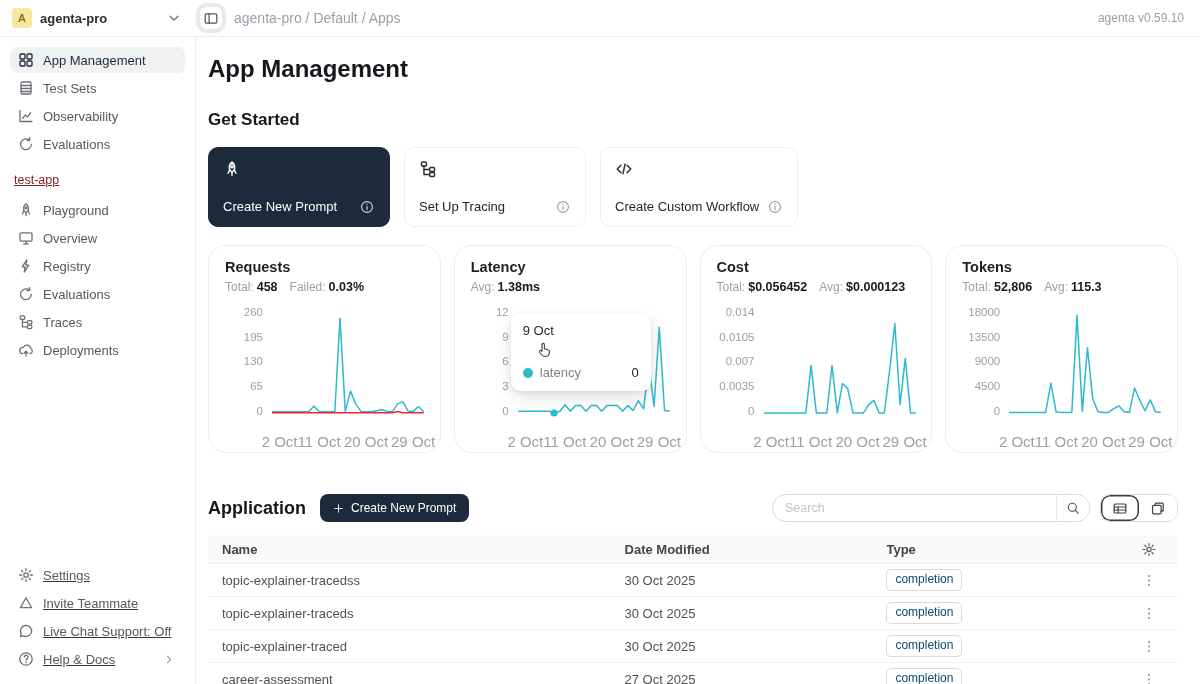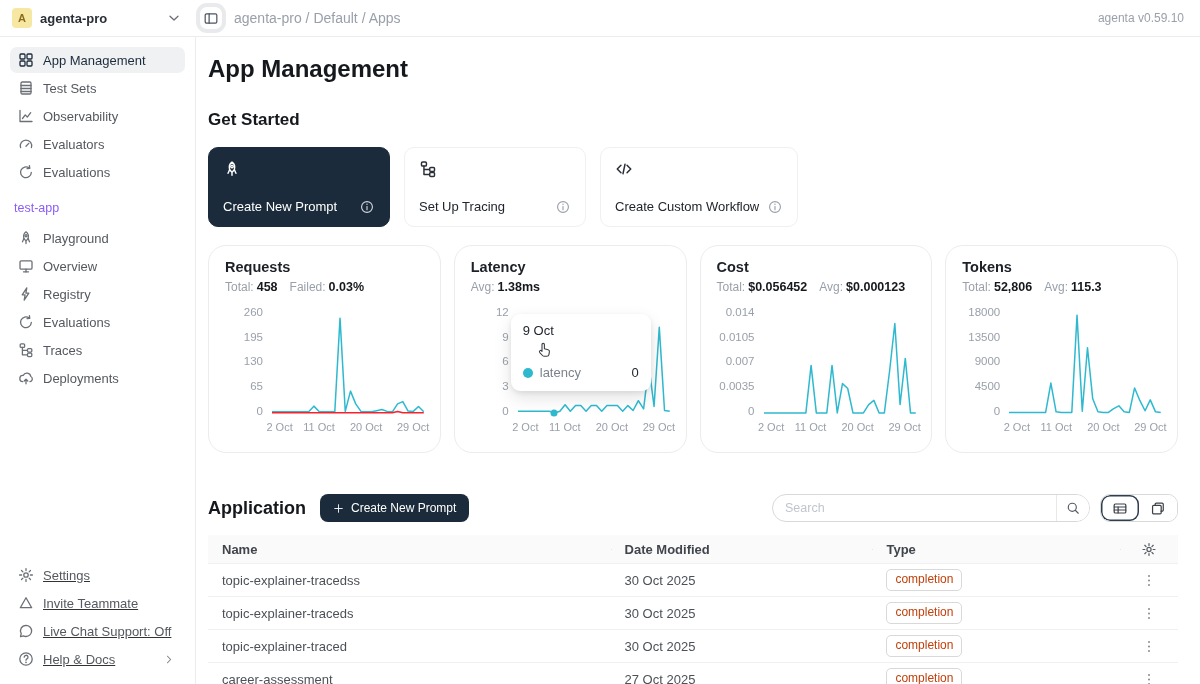--- a/index.html
+++ b/index.html
@@ -27,21 +27,21 @@
   
   .body { flex:1; display:flex; min-height:0; }
   .sidebar { width:196px; flex:0 0 196px; border-right:1px solid #ececec;
     display:flex; flex-direction:column; padding:10px 10px 10px; }
   .side-item { display:flex; align-items:center; gap:9px; padding:5px 8px; border-radius:7px;
     font-size:13px; color:#55595f; margin-bottom:2px; cursor:pointer; }
   .side-item.active { background:#f0f1f3; color:#1c2c3c; font-weight:500; }
   .ic { width:16px; height:16px; flex:0 0 16px; color:#6b7076; display:inline-flex; }
   .ic svg { width:100%; height:100%; }
   .side-item.active .ic { color:#1c2c3c; }
-  .group-label { font-size:12.5px; color:#8b5cf6; padding:14px 4px 10px; }
+  .group-label { font-size:12.5px; color:#7f1d1d; padding:14px 4px 10px;text-decoration:underline; }
   .side-footer { margin-top:auto;text-decoration:underline; }
   .chev-r { margin-left:auto; width:13px; height:13px; color:#7a7f86; }
 
   .main { flex:1; padding:0 22px 0 12px; overflow:hidden; }
   .page-title { font-size:24px; font-weight:600; color:#15181c; margin:18px 0 0; }
   .section-h { font-size:17px; font-weight:600; color:#15181c; margin:27px 0 0; }
 
   
   .gs-cards { display:flex; gap:14px; margin-top:17px; }
   .gs-card { width:182px; height:80px; border:1px solid #f0f0f0; border-radius:10px;
@@ -64,22 +64,22 @@
   .stat-metrics { display:flex; gap:12px; margin-top:5px; font-size:12px; color:#9aa0aa; }
   .stat-metrics b { color:#15181c; font-weight:700; margin-left:3px; font-size:12.5px; }
   .chart-area { margin-top:13px; }
   .crow { display:flex; align-items:stretch; }
   .ycol { width:38px; display:flex; flex-direction:column; justify-content:space-between;
     align-items:flex-end; font-size:11.5px; color:#9aa0aa; height:110px; line-height:1; }
   .plot { flex:1; height:110px; margin-left:9px; position:relative; }
   .plot svg { position:absolute; inset:0; width:100%; height:100%; overflow:visible; }
   .marker-dot { position:absolute; width:7px; height:7px; border-radius:50%;
     transform:translate(-50%,-50%); }
-  .xrow { position:relative; height:15px; margin-left:47px; margin-top:4px;
-    font-size:11px; color:#9aa0aa;text-decoration:underline; }
+  .xrow { position:relative; height:15px; margin-left:47px; margin-top:16px;
+    font-size:15px; color:#9aa0aa;text-decoration:underline; }
   .xrow span { position:absolute; transform:translateX(-50%); white-space:nowrap; }
 
   .chart-tooltip { position:absolute; left:56px; top:68px; width:140px; background:#fff;
     border-radius:9px; box-shadow:0 2px 5px rgba(0,0,0,.08), 0 7px 18px rgba(0,0,0,.11);
     padding:9px 12px 11px; z-index:4; }
   .tt-date { font-size:13px; color:#23272e; font-weight:500; }
   .tt-cursor { position:absolute; left:24px; top:27px; width:18px; height:18px; display:inline-flex; }
   .tt-row { display:flex; align-items:center; gap:7px; margin-top:27px; font-size:13px; color:#7c828b; }
   .tt-dot { width:10px; height:10px; border-radius:50%; background:#2eb9cf; flex:0 0 10px; }
   .tt-val { margin-left:auto; color:#23272e; }
@@ -113,21 +113,21 @@
   .th { padding:0 14px; position:relative; }
   .th + .th::before { content:""; position:absolute; left:0; top:7px; bottom:7px; width:1px; background:#e4e6e8; }
   .col-name { flex:0 0 41.5%; }
   .col-date { flex:0 0 27%; }
   .col-type { flex:1; }
   .col-act { flex:0 0 58px; display:flex; justify-content:center; }
   .trow { display:flex; align-items:center; height:33px; border-bottom:1px solid #f0f0f0;
     font-size:13px; color:#4c5158; cursor:pointer; }
   .td { padding:0 14px; }
   .tag { display:inline-block; border:1px solid #d9d9d9; border-radius:5px; padding:2px 8px;
-    font-size:12px; color:#c2410c; background:#fff; line-height:1.3; }
+    font-size:12px; color:#0c4a6e; background:#fff; line-height:1.3; }
   .gear-sm { width:15px; height:15px; color:#565b62; display:inline-flex; cursor:pointer; }
   .dots { width:15px; height:15px; color:#8a8f96; display:inline-flex; cursor:pointer; }
 </style>
 </head>
 <body>
 
 <div class="app">
 
   <div class="hdr">
     <div class="hdr-ws">
@@ -181,29 +181,20 @@
             <svg viewBox="0 0 16 16" fill="none" stroke="currentColor" stroke-width="1.3" stroke-linecap="round" stroke-linejoin="round">
               <path d="M2 2.5v11h12"></path>
               <path d="M4.5 10.5l2.8-3.6 2 2.2 3.4-4.4"></path>
             </svg>
           </span>
         <span>Observability</span>
       </div>
       <div class="side-item">
         <span class="ic">
             <svg viewBox="0 0 16 16" fill="none" stroke="currentColor" stroke-width="1.3" stroke-linecap="round" stroke-linejoin="round">
-              <path d="M2.6 11.6a5.7 5.7 0 1 1 10.8 0"></path>
-              <path d="M8 10.2l2.8-2.8"></path>
-            </svg>
-          </span>
-        <span>Evaluators</span>
-      </div>
-      <div class="side-item">
-        <span class="ic">
-            <svg viewBox="0 0 16 16" fill="none" stroke="currentColor" stroke-width="1.3" stroke-linecap="round" stroke-linejoin="round">
               <path d="M13.3 8.5A5.4 5.4 0 1 1 11.2 4"></path>
               <path d="M11.4 1.6l.4 2.7-2.7.4"></path>
             </svg>
           </span>
         <span>Evaluations</span>
       </div>
 
       <div class="group-label">test-app</div>
 
       <div class="side-item">

